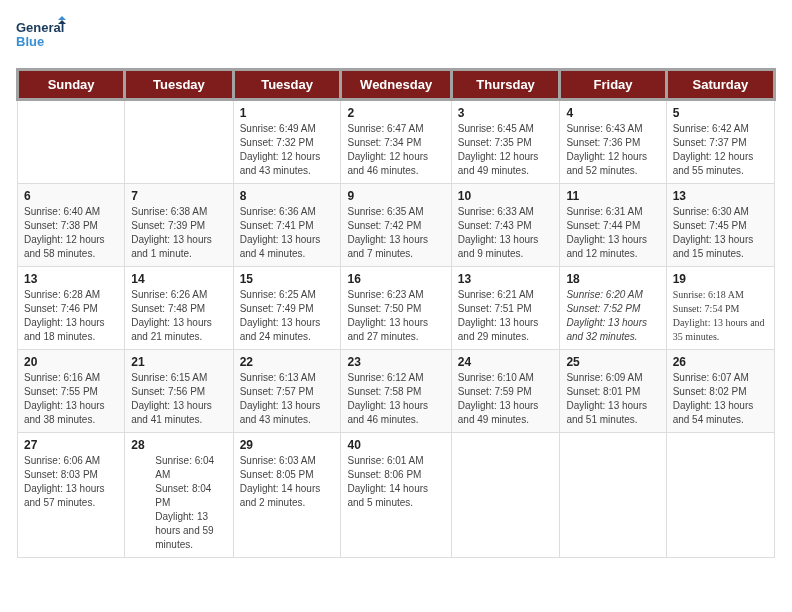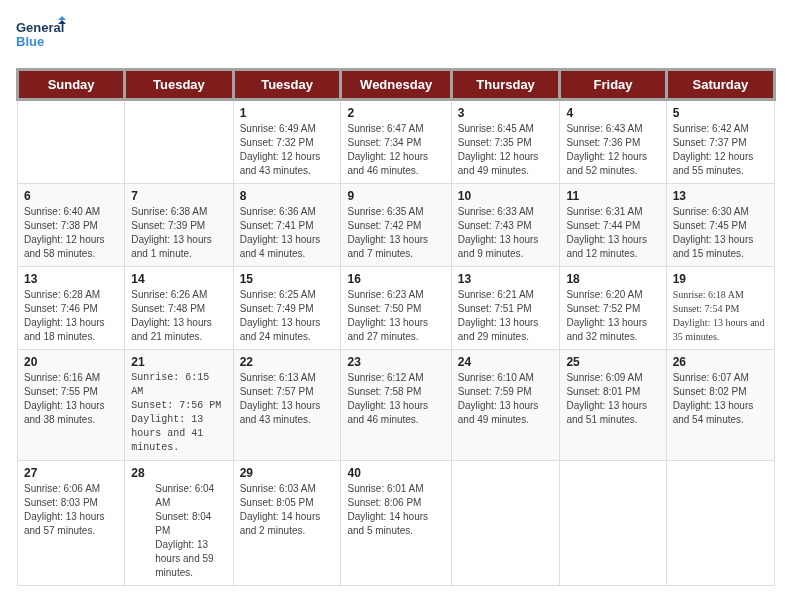--- a/index.html
+++ b/index.html
@@ -210,41 +210,41 @@
 Daylight: 13 hours and 27 minutes.</div>
         </td>
         <td>
           <span class="day-number">13</span>
           <div class="day-info" style="white-space: pre-line;">Sunrise: 6:21 AM
 Sunset: 7:51 PM
 Daylight: 13 hours and 29 minutes.</div>
         </td>
         <td>
           <span class="day-number">18</span>
-          <div class="day-info" style="white-space: pre-line;">Sunrise: 6:20 AM
+          <div class="day-info" style="white-space: pre-line; font-style: italic;">Sunrise: 6:20 AM
 Sunset: 7:52 PM
 Daylight: 13 hours and 32 minutes.</div>
         </td>
         <td>
           <span class="day-number">19</span>
           <div class="day-info" style="white-space: pre-line; font-family: Liberation Serif, serif;">Sunrise: 6:18 AM
 Sunset: 7:54 PM
 Daylight: 13 hours and 35 minutes.</div>
         </td>
       </tr>
       <tr>
         <td>
           <span class="day-number">20</span>
           <div class="day-info" style="white-space: pre-line;">Sunrise: 6:16 AM
 Sunset: 7:55 PM
 Daylight: 13 hours and 38 minutes.</div>
         </td>
         <td>
           <span class="day-number">21</span>
-          <div class="day-info" style="white-space: pre-line; font-family: Liberation Mono, monospace;">Sunrise: 6:15 AM
+          <div class="day-info" style="white-space: pre-line;">Sunrise: 6:15 AM
 Sunset: 7:56 PM
 Daylight: 13 hours and 41 minutes.</div>
         </td>
         <td>
           <span class="day-number">22</span>
           <div class="day-info" style="white-space: pre-line;">Sunrise: 6:13 AM
 Sunset: 7:57 PM
 Daylight: 13 hours and 43 minutes.</div>
         </td>
         <td>

